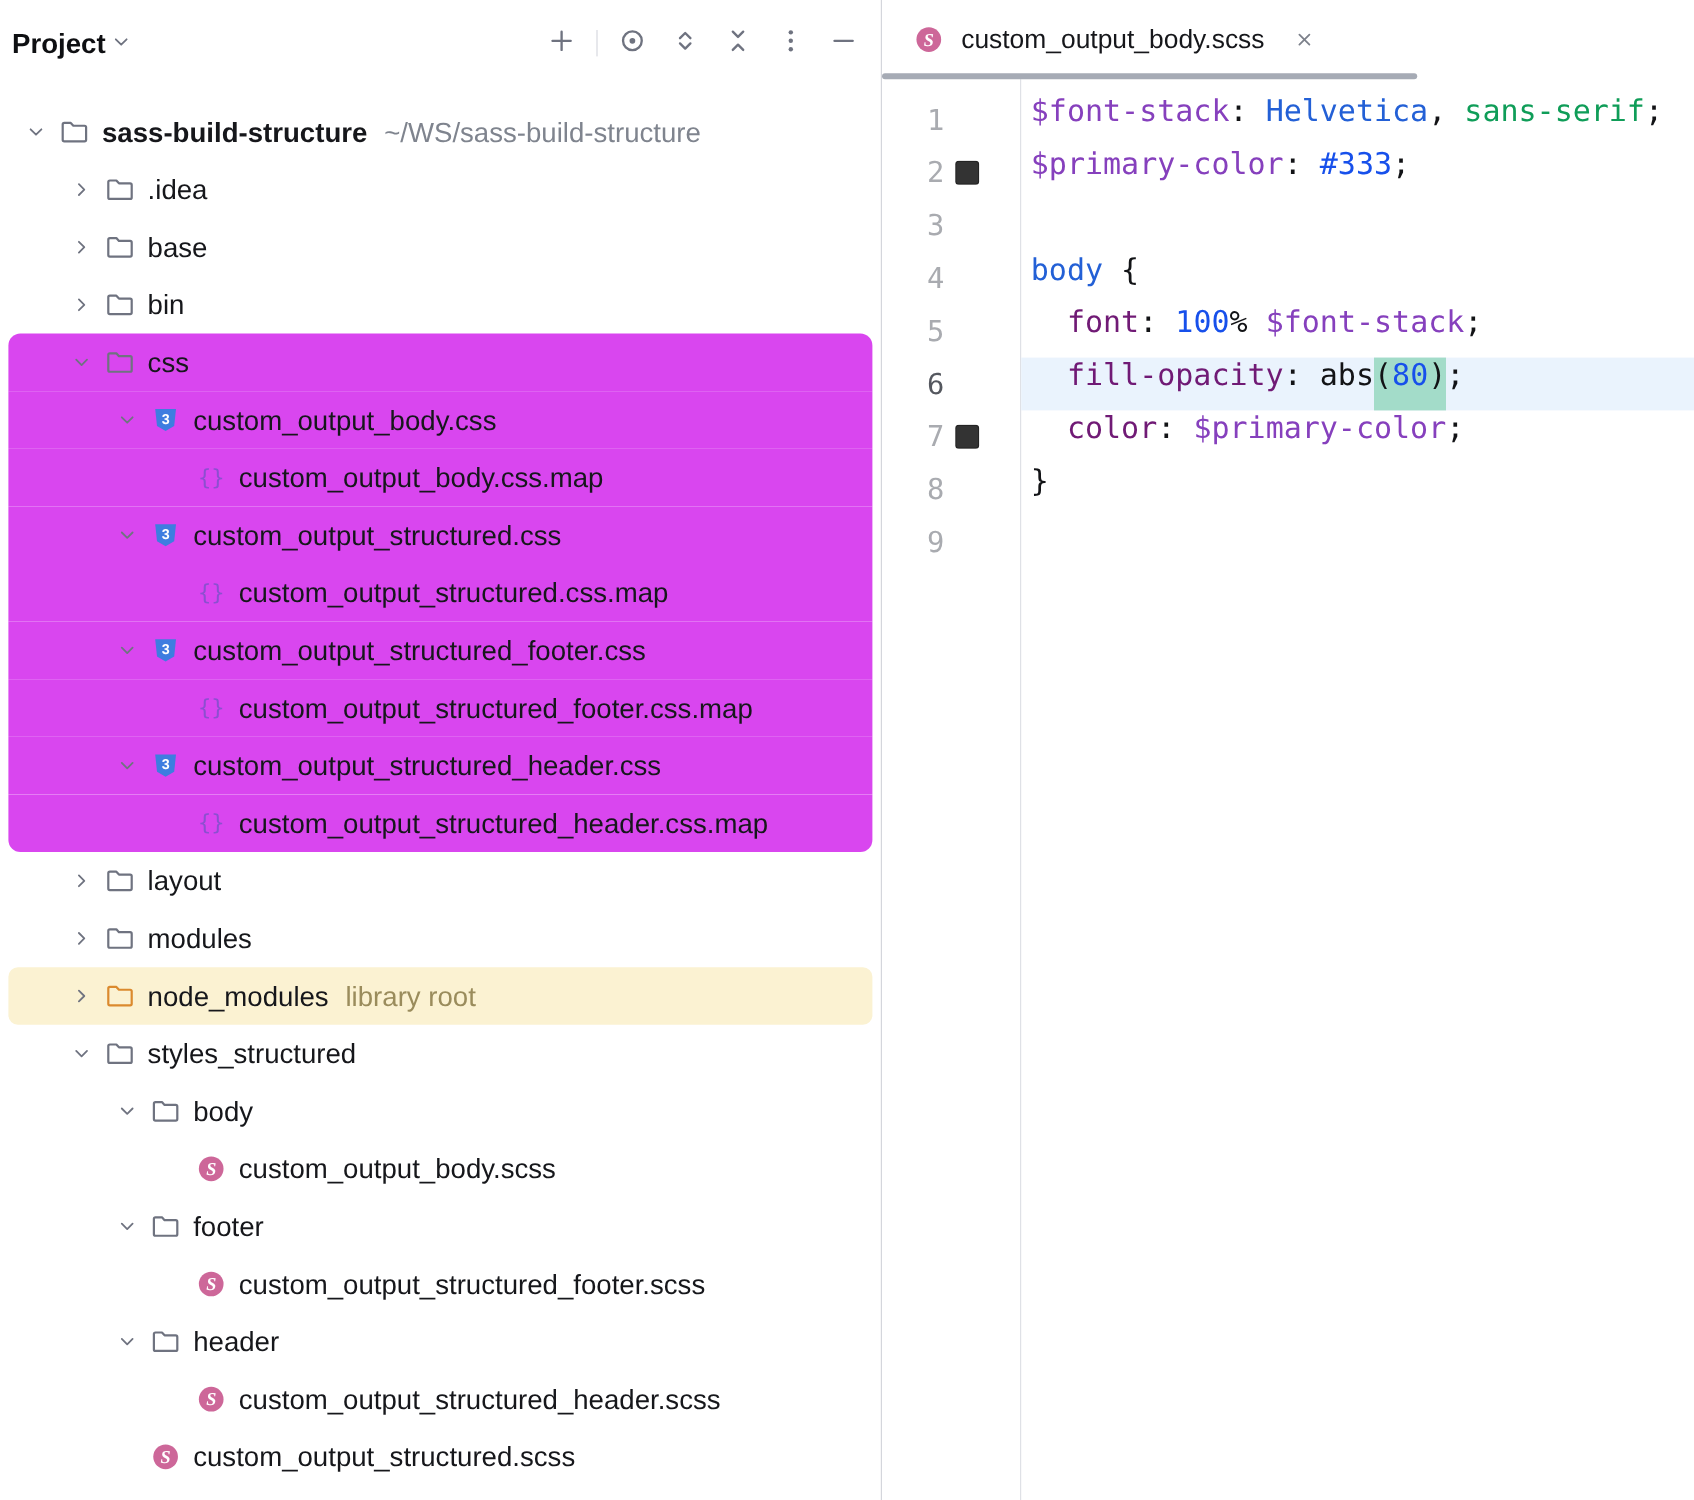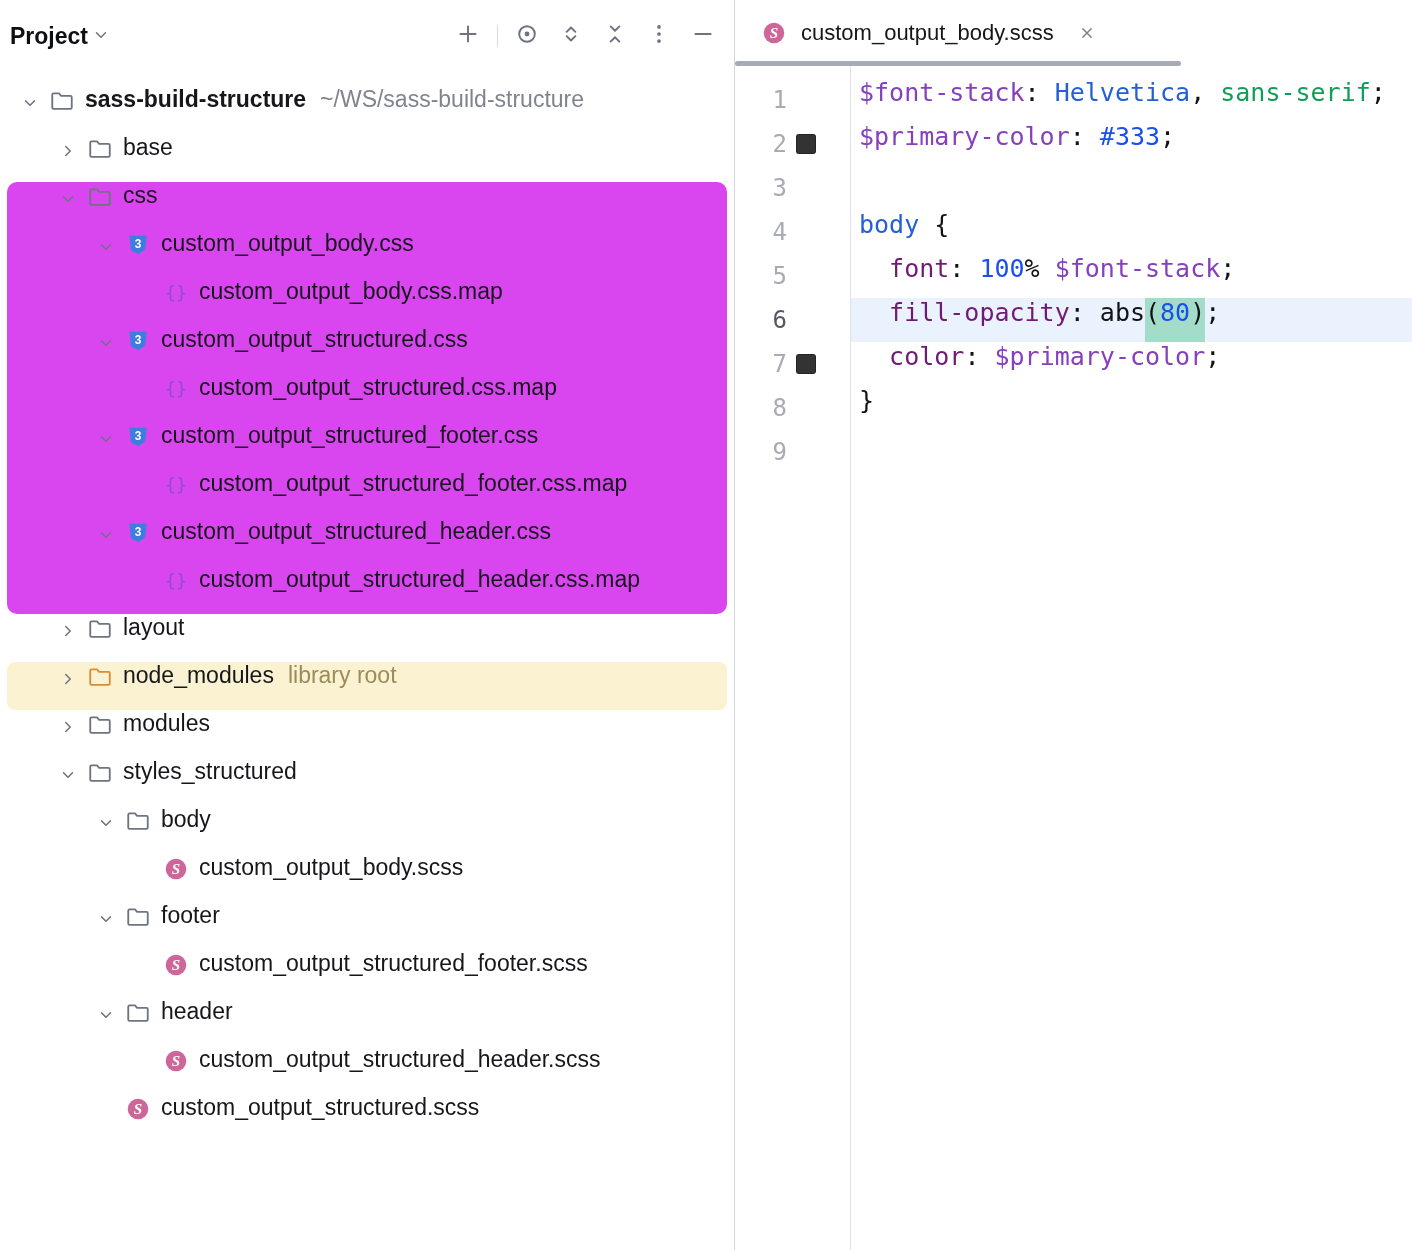--- a/index.html
+++ b/index.html
@@ -8,21 +8,21 @@
   .app{display:flex;width:1412px;height:1250px}
 
   
   .project-panel{width:734px;flex:none;display:flex;flex-direction:column;background:#fff;overflow:hidden}
   .panel-header{height:72px;flex:none;display:flex;align-items:center;justify-content:space-between;padding:0 16px 0 10px}
   .panel-title{display:flex;gap:4px;font-size:23px;font-weight:700;color:#0e0f12;cursor:default}
   .panel-toolbar{display:flex;align-items:center;gap:14px}
   .tbtn{width:30px;height:30px;display:flex;align-items:center;justify-content:center;border-radius:6px}
   .tsep{width:1px;height:22px;background:#d8dae0}
   .tree{flex:1;padding-top:14px;overflow:hidden}
-  .trow{display:flex;height:48px;margin:0 7px;padding-left:6px;font-size:23px;color:#16171b;white-space:nowrap}
+  .trow{display:flex;align-items:center;height:48px;margin:0 7px;padding-left:6px;font-size:23px;color:#16171b;white-space:nowrap}
   .trow.sel{background:#d946ef}
   .trow.sel-first{border-radius:10px 10px 0 0}
   .trow.sel-last{border-radius:0 0 10px 10px}
   .trow.lib{background:#FBF2D2;border-radius:8px}
   .ind{flex:none}
   .chev{width:34px;height:34px;flex:none;display:flex;align-items:center;justify-content:center}
   .icn{width:30px;height:30px;flex:none;display:flex;align-items:center;justify-content:center}
   .lbl{margin-left:8px}
   .lbl.b{font-weight:700}
   .sfx{margin-left:14px}
@@ -133,21 +133,49 @@
           <span class="chev">
             <svg width="18" height="18" viewBox="0 0 24 24">
               <polyline points="9,6 15,12 9,18" fill="none" stroke="#6F7380" stroke-width="2" stroke-linecap="round" stroke-linejoin="round"></polyline>
             </svg>
           </span>
           <span class="icn">
             <svg width="26" height="26" viewBox="0 0 24 24">
               <path d="M3 6.2c0-.7.5-1.2 1.2-1.2h5l2 2.2h8.6c.7 0 1.2.5 1.2 1.2V18c0 .7-.5 1.2-1.2 1.2H4.2C3.5 19.2 3 18.7 3 18z" fill="none" stroke="#6F7380" stroke-width="1.7" stroke-linejoin="round"></path>
             </svg>
           </span>
+          <span class="lbl">.idea</span>
+        </div>
+        <div class="trow">
+          <span class="ind" style="width:38px"></span>
+          <span class="chev">
+            <svg width="18" height="18" viewBox="0 0 24 24">
+              <polyline points="9,6 15,12 9,18" fill="none" stroke="#6F7380" stroke-width="2" stroke-linecap="round" stroke-linejoin="round"></polyline>
+            </svg>
+          </span>
+          <span class="icn">
+            <svg width="26" height="26" viewBox="0 0 24 24">
+              <path d="M3 6.2c0-.7.5-1.2 1.2-1.2h5l2 2.2h8.6c.7 0 1.2.5 1.2 1.2V18c0 .7-.5 1.2-1.2 1.2H4.2C3.5 19.2 3 18.7 3 18z" fill="none" stroke="#6F7380" stroke-width="1.7" stroke-linejoin="round"></path>
+            </svg>
+          </span>
           <span class="lbl">base</span>
+        </div>
+        <div class="trow">
+          <span class="ind" style="width:38px"></span>
+          <span class="chev">
+            <svg width="18" height="18" viewBox="0 0 24 24">
+              <polyline points="9,6 15,12 9,18" fill="none" stroke="#6F7380" stroke-width="2" stroke-linecap="round" stroke-linejoin="round"></polyline>
+            </svg>
+          </span>
+          <span class="icn">
+            <svg width="26" height="26" viewBox="0 0 24 24">
+              <path d="M3 6.2c0-.7.5-1.2 1.2-1.2h5l2 2.2h8.6c.7 0 1.2.5 1.2 1.2V18c0 .7-.5 1.2-1.2 1.2H4.2C3.5 19.2 3 18.7 3 18z" fill="none" stroke="#6F7380" stroke-width="1.7" stroke-linejoin="round"></path>
+            </svg>
+          </span>
+          <span class="lbl">bin</span>
         </div>
         <div class="trow sel sel-first">
           <span class="ind" style="width:38px"></span>
           <span class="chev">
             <svg width="18" height="18" viewBox="0 0 24 24">
               <polyline points="6,9 12,15 18,9" fill="none" stroke="#6F7380" stroke-width="2" stroke-linecap="round" stroke-linejoin="round"></polyline>
             </svg>
           </span>
           <span class="icn">
             <svg width="26" height="26" viewBox="0 0 24 24">
@@ -263,48 +291,48 @@
               <polyline points="9,6 15,12 9,18" fill="none" stroke="#6F7380" stroke-width="2" stroke-linecap="round" stroke-linejoin="round"></polyline>
             </svg>
           </span>
           <span class="icn">
             <svg width="26" height="26" viewBox="0 0 24 24">
               <path d="M3 6.2c0-.7.5-1.2 1.2-1.2h5l2 2.2h8.6c.7 0 1.2.5 1.2 1.2V18c0 .7-.5 1.2-1.2 1.2H4.2C3.5 19.2 3 18.7 3 18z" fill="none" stroke="#6F7380" stroke-width="1.7" stroke-linejoin="round"></path>
             </svg>
           </span>
           <span class="lbl">layout</span>
         </div>
+        <div class="trow">
+          <span class="ind" style="width:38px"></span>
+          <span class="chev">
+            <svg width="18" height="18" viewBox="0 0 24 24">
+              <polyline points="9,6 15,12 9,18" fill="none" stroke="#6F7380" stroke-width="2" stroke-linecap="round" stroke-linejoin="round"></polyline>
+            </svg>
+          </span>
+          <span class="icn">
+            <svg width="26" height="26" viewBox="0 0 24 24">
+              <path d="M3 6.2c0-.7.5-1.2 1.2-1.2h5l2 2.2h8.6c.7 0 1.2.5 1.2 1.2V18c0 .7-.5 1.2-1.2 1.2H4.2C3.5 19.2 3 18.7 3 18z" fill="none" stroke="#6F7380" stroke-width="1.7" stroke-linejoin="round"></path>
+            </svg>
+          </span>
+          <span class="lbl">modules</span>
+        </div>
         <div class="trow lib">
           <span class="ind" style="width:38px"></span>
           <span class="chev">
             <svg width="18" height="18" viewBox="0 0 24 24">
               <polyline points="9,6 15,12 9,18" fill="none" stroke="#6F7380" stroke-width="2" stroke-linecap="round" stroke-linejoin="round"></polyline>
             </svg>
           </span>
           <span class="icn">
             <svg width="26" height="26" viewBox="0 0 24 24">
               <path d="M3 6.2c0-.7.5-1.2 1.2-1.2h5l2 2.2h8.6c.7 0 1.2.5 1.2 1.2V18c0 .7-.5 1.2-1.2 1.2H4.2C3.5 19.2 3 18.7 3 18z" fill="none" stroke="#DB8A2E" stroke-width="1.7" stroke-linejoin="round"></path>
             </svg>
           </span>
           <span class="lbl">node_modules</span>
           <span class="sfx lib">library root</span>
-        </div>
-        <div class="trow">
-          <span class="ind" style="width:38px"></span>
-          <span class="chev">
-            <svg width="18" height="18" viewBox="0 0 24 24">
-              <polyline points="9,6 15,12 9,18" fill="none" stroke="#6F7380" stroke-width="2" stroke-linecap="round" stroke-linejoin="round"></polyline>
-            </svg>
-          </span>
-          <span class="icn">
-            <svg width="26" height="26" viewBox="0 0 24 24">
-              <path d="M3 6.2c0-.7.5-1.2 1.2-1.2h5l2 2.2h8.6c.7 0 1.2.5 1.2 1.2V18c0 .7-.5 1.2-1.2 1.2H4.2C3.5 19.2 3 18.7 3 18z" fill="none" stroke="#6F7380" stroke-width="1.7" stroke-linejoin="round"></path>
-            </svg>
-          </span>
-          <span class="lbl">modules</span>
         </div>
         <div class="trow">
           <span class="ind" style="width:38px"></span>
           <span class="chev">
             <svg width="18" height="18" viewBox="0 0 24 24">
               <polyline points="6,9 12,15 18,9" fill="none" stroke="#6F7380" stroke-width="2" stroke-linecap="round" stroke-linejoin="round"></polyline>
             </svg>
           </span>
           <span class="icn">
             <svg width="26" height="26" viewBox="0 0 24 24">

